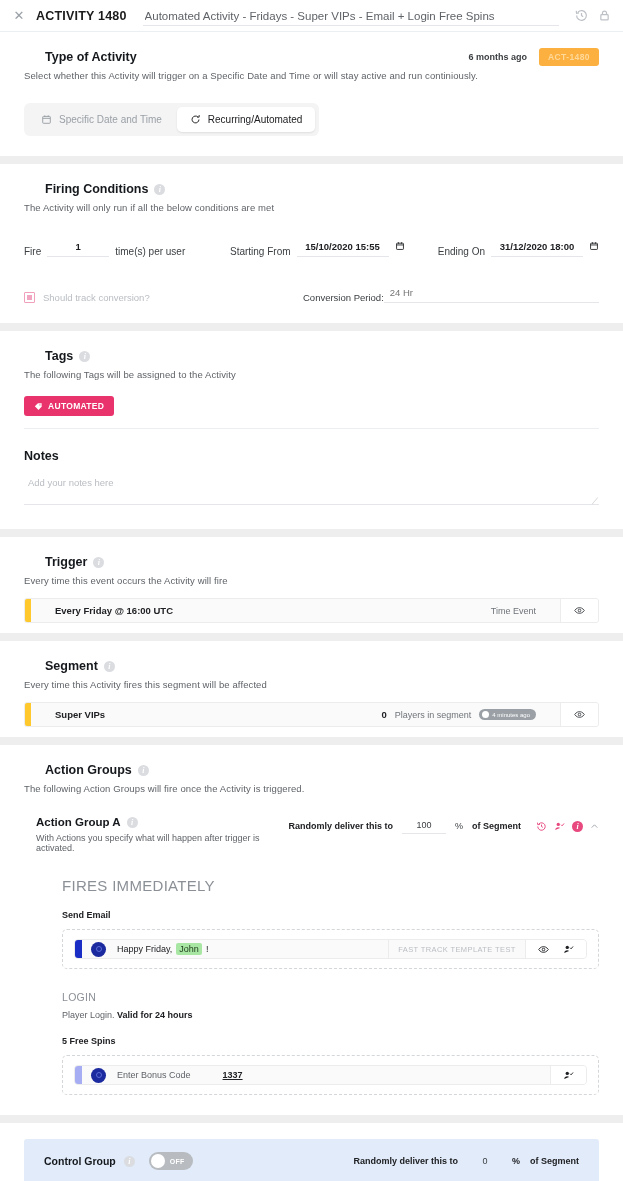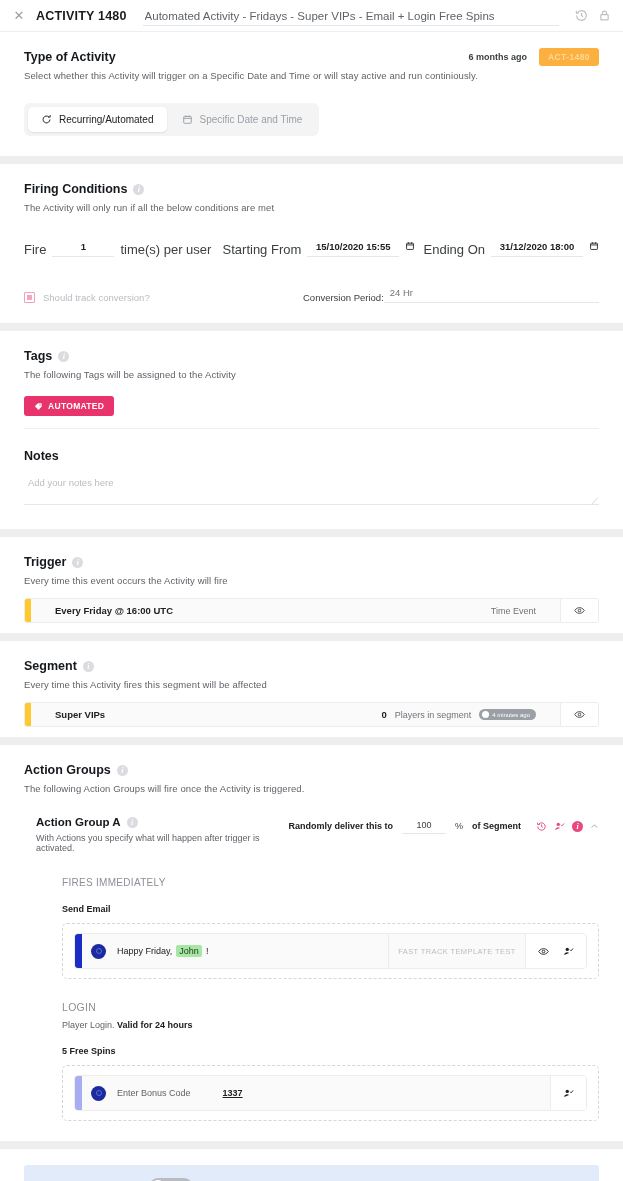--- a/index.html
+++ b/index.html
@@ -38,21 +38,21 @@
 
   
   .card {
     background: #ffffff;
     margin: 0 0 8px 0;
     padding: 18px 24px 20px 24px;
     position: relative;
   }
   .card.tight { padding-bottom: 10px; }
   .sec-title-row { display: flex; align-items: center; gap: 6px; }
-  .sec-title { font-size: 12.5px; font-weight: bold; color: #15181c; }
+  .sec-title { font-size: 12.5px; font-weight: bold; color: #15181c; margin-left: 21px; }
   .sec-sub { font-size: 9.5px; color: #5f6368; margin-top: 6px; letter-spacing: .1px; }
   .info-dot {
     width: 11px; height: 11px; border-radius: 50%;
     background: #dadce0; color: #ffffff;
     font-size: 8px; font-weight: bold; font-style: italic;
     display: inline-flex; align-items: center; justify-content: center;
     font-family: "Liberation Serif", serif;
   }
   .info-dot.pink { background: #e8497f; }
 
@@ -70,21 +70,21 @@
   .seg-btn {
     display: flex; align-items: center; gap: 7px;
     padding: 7px 13px; border-radius: 5px; font-size: 10px; cursor: pointer;
     color: #9aa0a6; white-space: nowrap;
   }
   .seg-btn.active { background: #ffffff; color: #202124; box-shadow: 0 1px 2px rgba(0,0,0,.09); }
   .seg-ic { width: 11px; height: 11px; stroke: currentColor; fill: none; stroke-width: 1.4; display: block; }
 
   
   .fire-row { display: flex; align-items: flex-end; margin-top: 26px; font-size: 9.5px; color: #3c4043; }
-  .lbl { font-size: 13px; color: #3c4043; white-space: nowrap; }
+  .lbl { font-size: 10px; color: #3c4043; white-space: nowrap; }
   .uline-input {
     border: none; border-bottom: 1px solid #e4e6e9; background: transparent;
     font-family: "Liberation Sans", sans-serif; font-size: 9.5px; color: #202124;
     padding: 2px 4px 4px 4px; outline: none;
   }
   .fire-qty { width: 62px; text-align: center; font-weight: bold; margin: 0 6px; }
   .date-group { display: flex; align-items: flex-end; gap: 6px; }
   .date-input { width: 92px; text-align: center; font-weight: bold; }
   .cal-ic { width: 10px; height: 10px; stroke: #202124; fill: none; stroke-width: 1.4; margin-bottom: 4px; }
   .spacer-lg { width: 62px; }
@@ -159,28 +159,28 @@
   .pct-input {
     width: 44px; text-align: center; font-size: 9px; color: #3c4043;
     border: none; border-bottom: 1px solid #e4e6e9; background: transparent;
     font-family: "Liberation Sans", sans-serif; padding: 2px 0 3px 0; outline: none;
   }
   .pct-sym { font-size: 9px; color: #3c4043; }
   .ag-icons { display: flex; align-items: center; gap: 7px; margin-left: 6px; }
   .ic-pink { width: 11px; height: 11px; stroke: #e8497f; fill: none; stroke-width: 1.4; display: block; }
   .chev { width: 9px; height: 9px; stroke: #9aa0a6; fill: none; stroke-width: 1.6; display: block; }
 
-  .fires-label { font-size: 10px; color: #8b9096; margin: 24px 0 0 26px; letter-spacing: .3px; }
+  .fires-label { font-size: 15px; color: #8b9096; margin: 24px 0 0 26px; letter-spacing: .3px; }
   .act-label { font-size: 9px; font-weight: bold; color: #202124; margin: 16px 0 0 26px; }
   .dashed-wrap {
     margin: 9px 0 0 26px; border: 1px dashed #d4d7da; border-radius: 5px;
     padding: 9px 11px; background: #ffffff;
   }
   .act-row {
-    display: flex; align-items: stretch; height: 36px;
+    display: flex; align-items: stretch; height: 20px;
     background: #fafafa; border: 1px solid #ececec; border-radius: 4px; overflow: hidden;
   }
   .act-row .bar-blue { width: 7px; background: #1a2dc4; flex: 0 0 auto; }
   .act-row .bar-lav { width: 7px; background: #a6adf2; flex: 0 0 auto; }
   .av {
     width: 15px; height: 15px; border-radius: 50%; background: #1b2a9e;
     margin: 0 11px 0 9px; align-self: center; flex: 0 0 auto;
     display: flex; align-items: center; justify-content: center;
   }
   .av span { width: 6px; height: 6px; border-radius: 50%; border: 1.2px solid #5c6bd6; display: block; }
@@ -254,39 +254,39 @@
   <div class="card-meta">
     <span class="meta-time">6 months ago</span>
     <span class="meta-badge">ACT-1480</span>
   </div>
   <div class="sec-title-row">
     <span class="sec-title">Type of Activity</span>
   </div>
   <div class="sec-sub">Select whether this Activity will trigger on a Specific Date and Time or will stay active and run continiously.</div>
 
   <div class="seg-toggle">
-    <div class="seg-btn active">
-      <span>
-        <svg class="seg-ic" viewBox="0 0 16 16">
-            <path d="M13 8a5 5 0 1 1-1.6-3.7"></path>
-            <polyline points="13.4,1.6 13.2,4.6 10.2,4.3"></polyline>
-          </svg>
-      </span>
-      <span>Recurring/Automated</span>
-    </div>
     <div class="seg-btn">
       <span>
         <svg class="seg-ic" viewBox="0 0 16 16">
             <rect x="2.5" y="3.5" width="11" height="10" rx="1"></rect>
             <line x1="2.5" y1="6.3" x2="13.5" y2="6.3"></line>
             <line x1="5.5" y1="2" x2="5.5" y2="4.4"></line>
             <line x1="10.5" y1="2" x2="10.5" y2="4.4"></line>
           </svg>
       </span>
       <span>Specific Date and Time</span>
+    </div>
+    <div class="seg-btn active">
+      <span>
+        <svg class="seg-ic" viewBox="0 0 16 16">
+            <path d="M13 8a5 5 0 1 1-1.6-3.7"></path>
+            <polyline points="13.4,1.6 13.2,4.6 10.2,4.3"></polyline>
+          </svg>
+      </span>
+      <span>Recurring/Automated</span>
     </div>
   </div>
 </div>
 
 <div class="card">
   <div class="sec-title-row">
     <span class="sec-title">Firing Conditions</span>
     <span class="info-dot">i</span>
   </div>
   <div class="sec-sub">The Activity will only run if all the below conditions are met</div>

